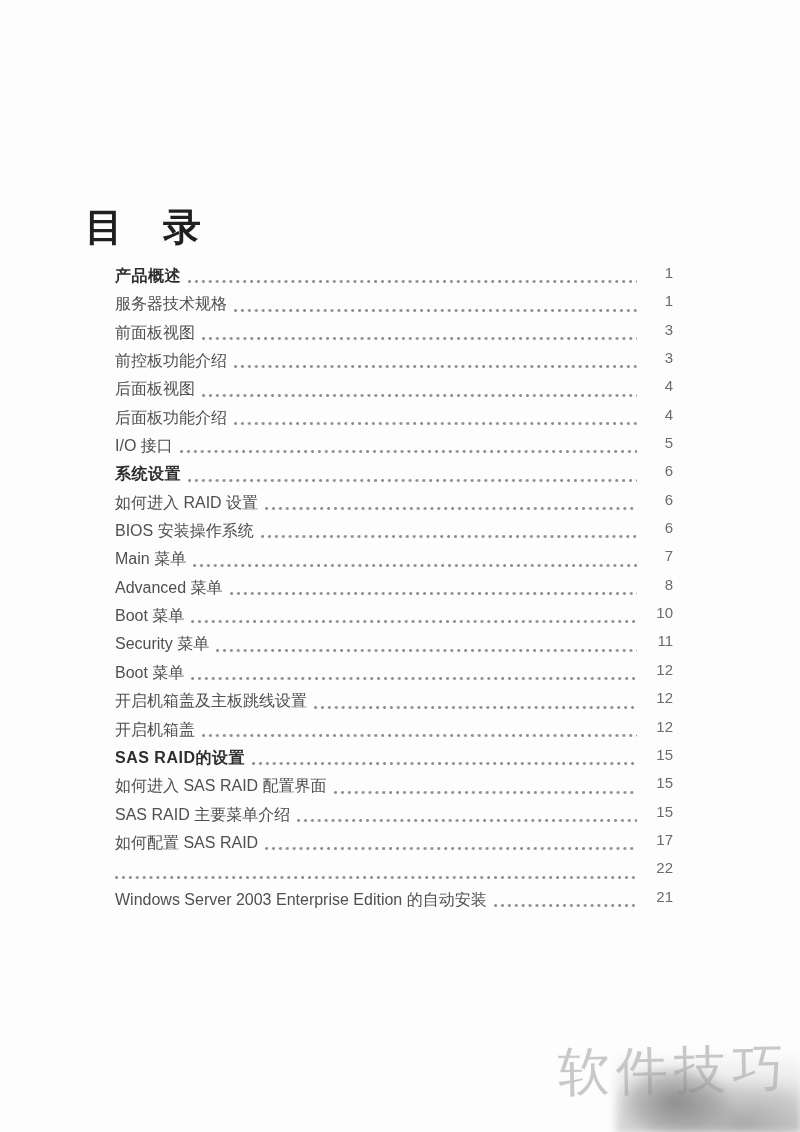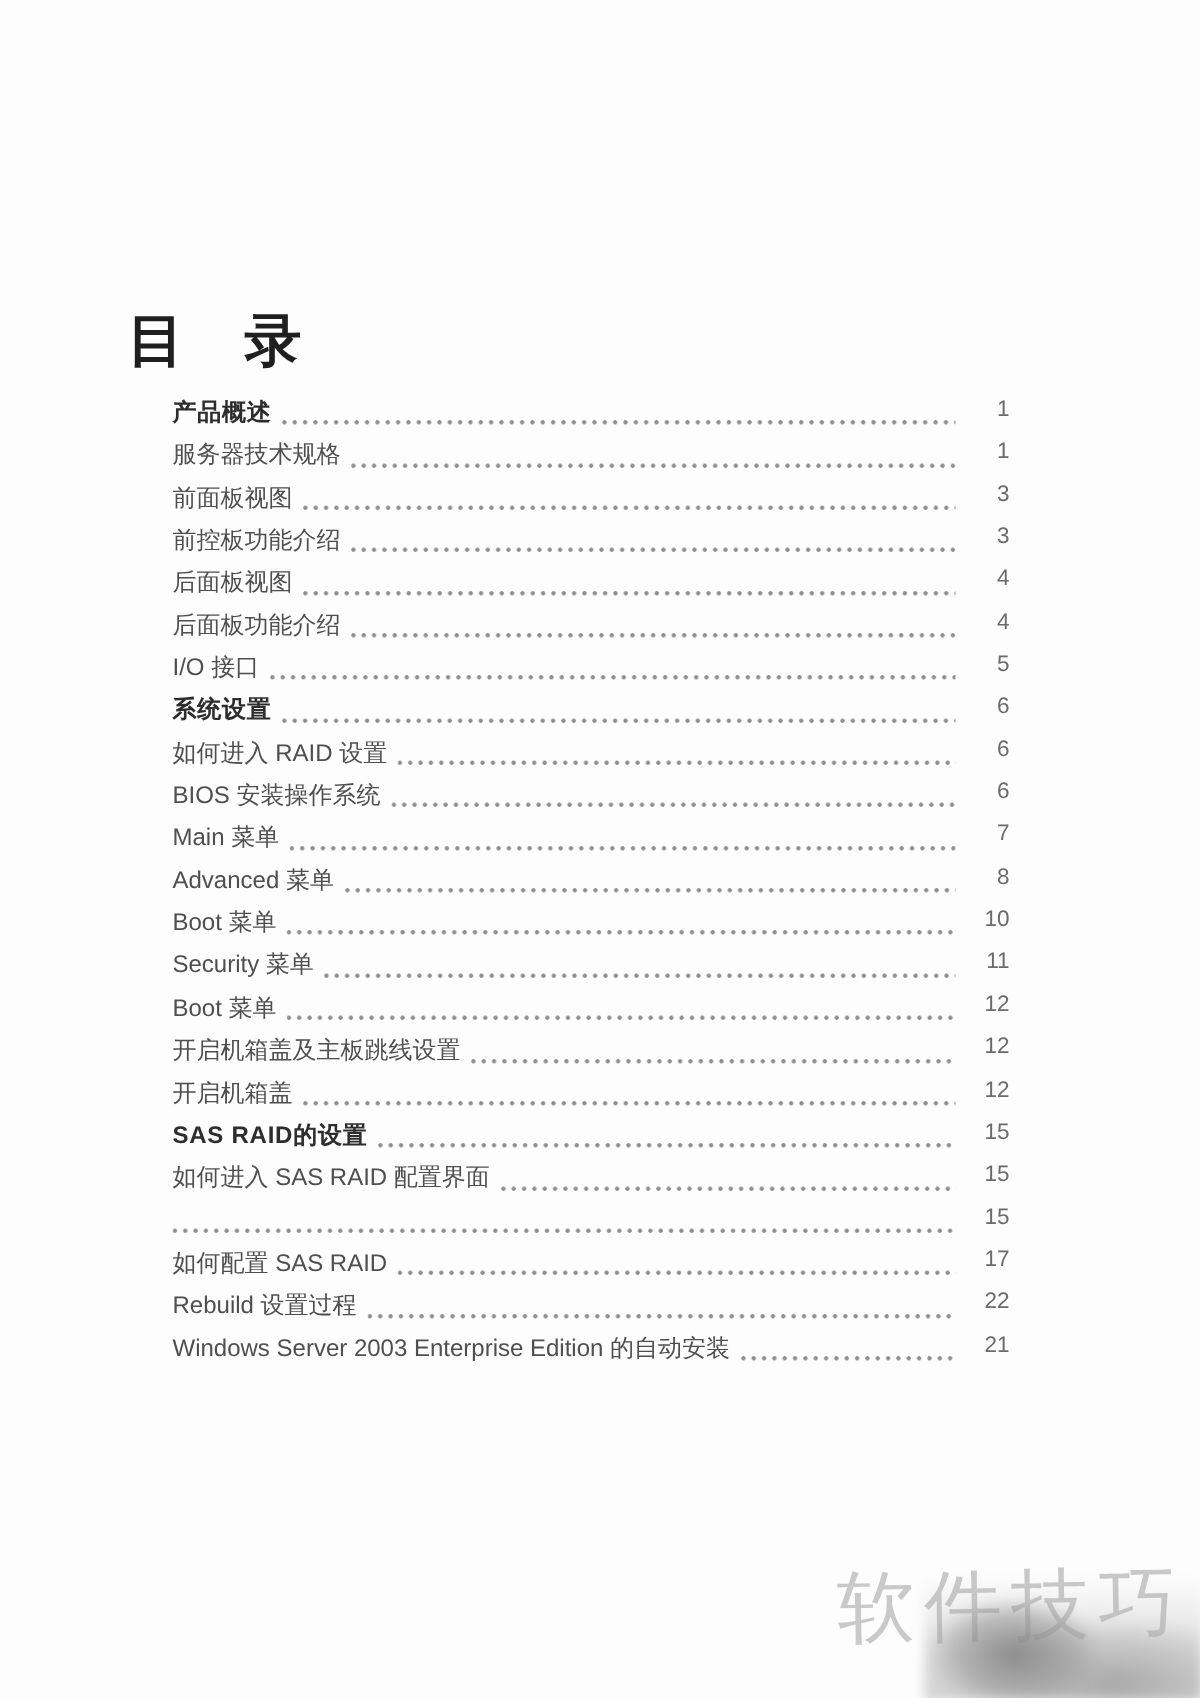--- a/index.html
+++ b/index.html
@@ -189,30 +189,30 @@
       <span class="toc-label">SAS RAID的设置</span>
       <span class="leader"></span>
       <span class="page-num">15</span>
     </div>
     <div class="toc-row lv2">
       <span class="toc-label">如何进入 SAS RAID 配置界面</span>
       <span class="leader"></span>
       <span class="page-num">15</span>
     </div>
     <div class="toc-row lv2">
+      <span class="toc-label">SAS RAID 主要菜单介绍</span>
       <span class="leader"></span>
       <span class="page-num">15</span>
     </div>
     <div class="toc-row lv2">
       <span class="toc-label">如何配置 SAS RAID</span>
       <span class="leader"></span>
       <span class="page-num">17</span>
     </div>
     <div class="toc-row lv2">
-      <span class="toc-label">Rebuild 设置过程</span>
       <span class="leader"></span>
       <span class="page-num">22</span>
     </div>
     <div class="toc-row lv2">
       <span class="toc-label">Windows Server 2003 Enterprise Edition 的自动安装</span>
       <span class="leader"></span>
       <span class="page-num">21</span>
     </div>
   </div>
 

